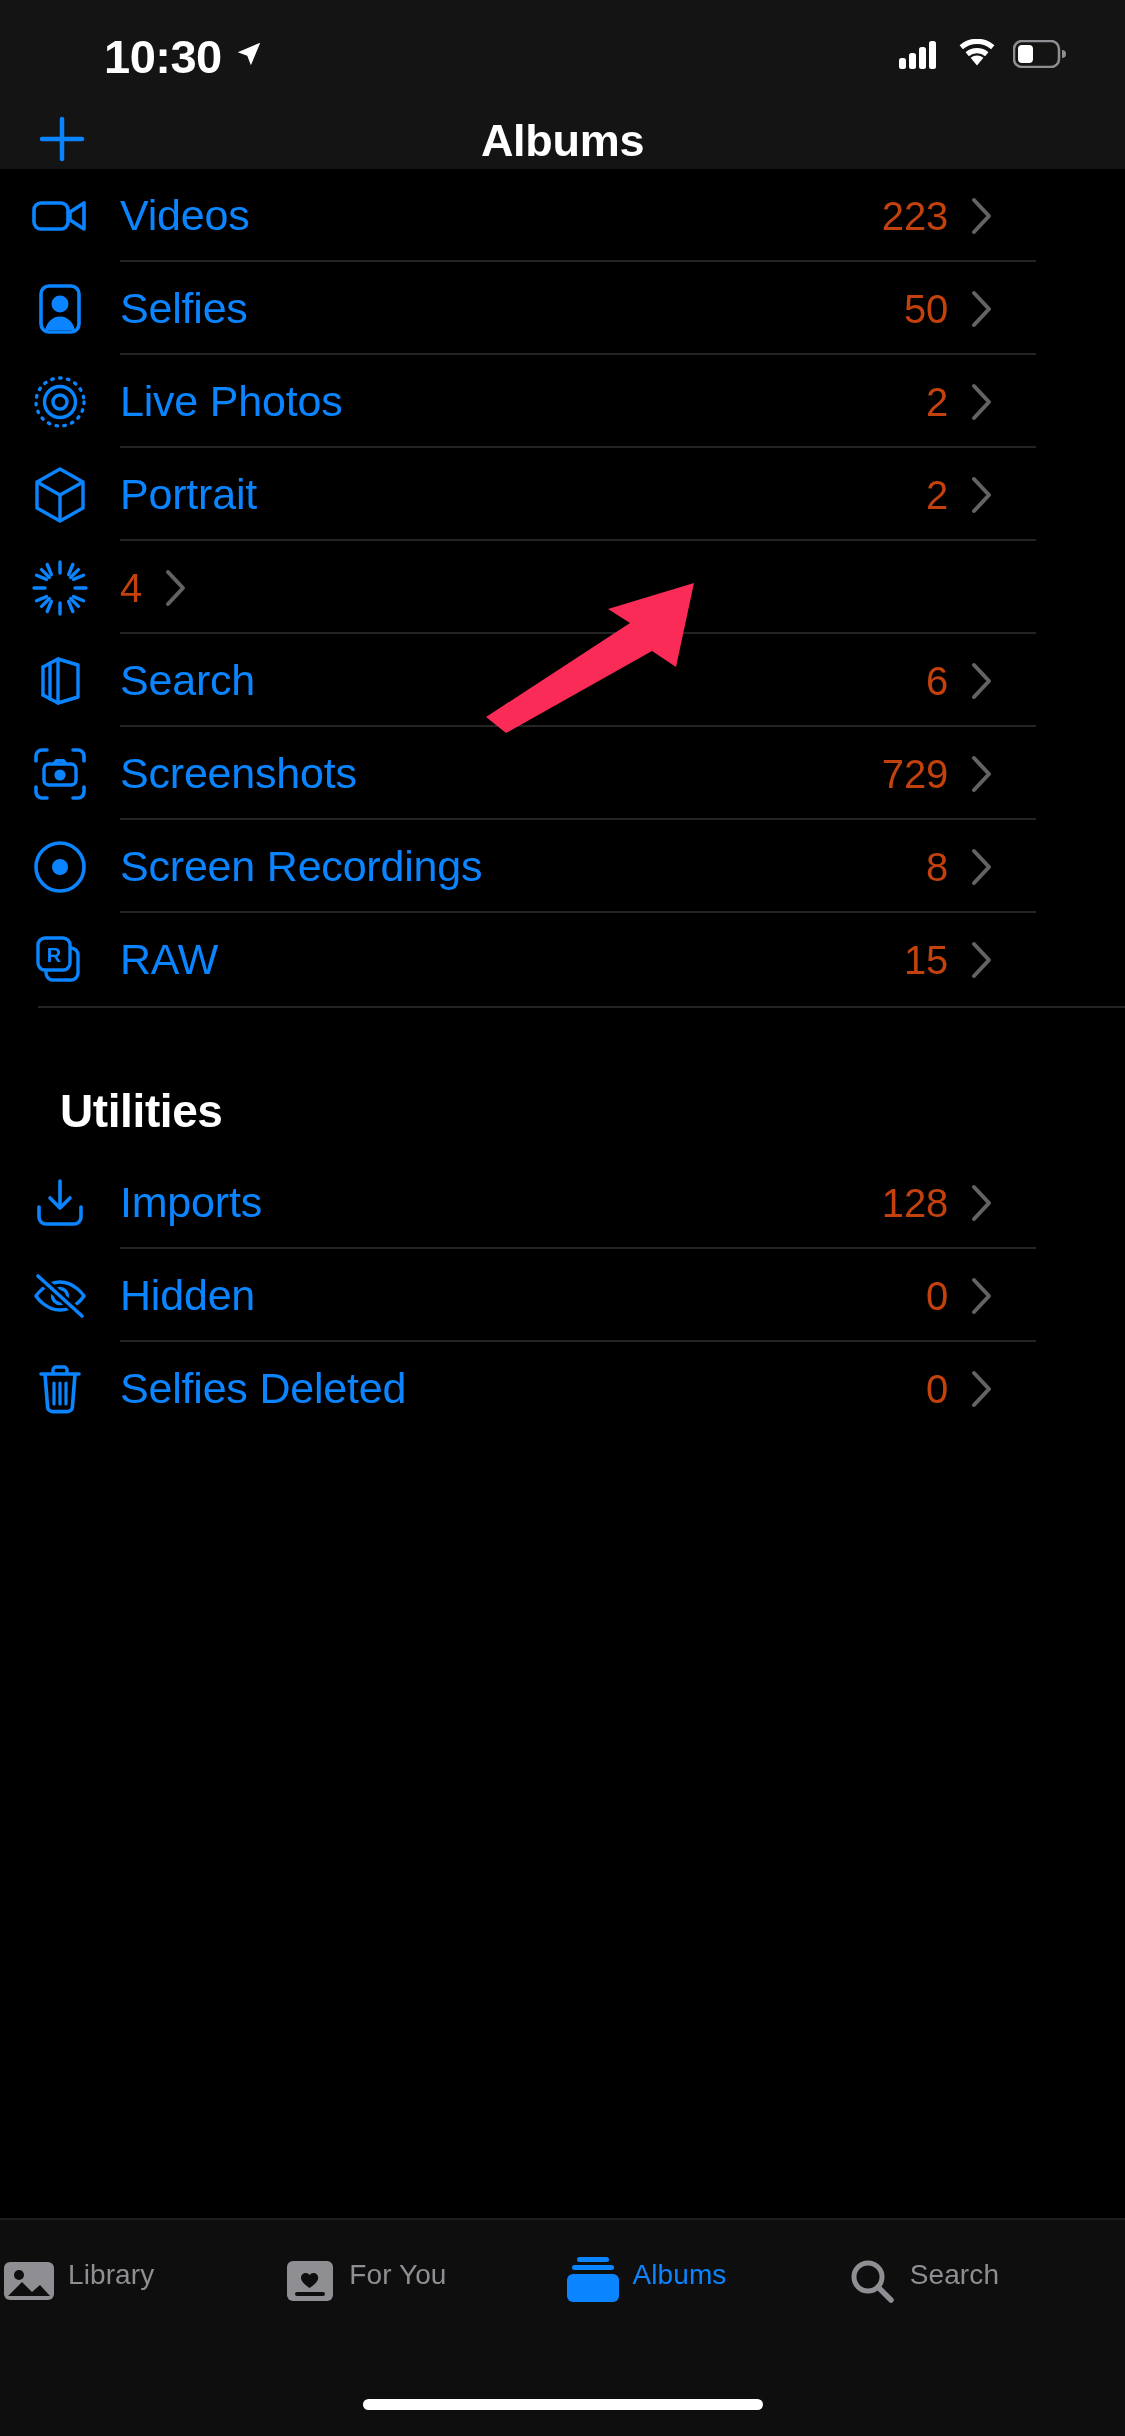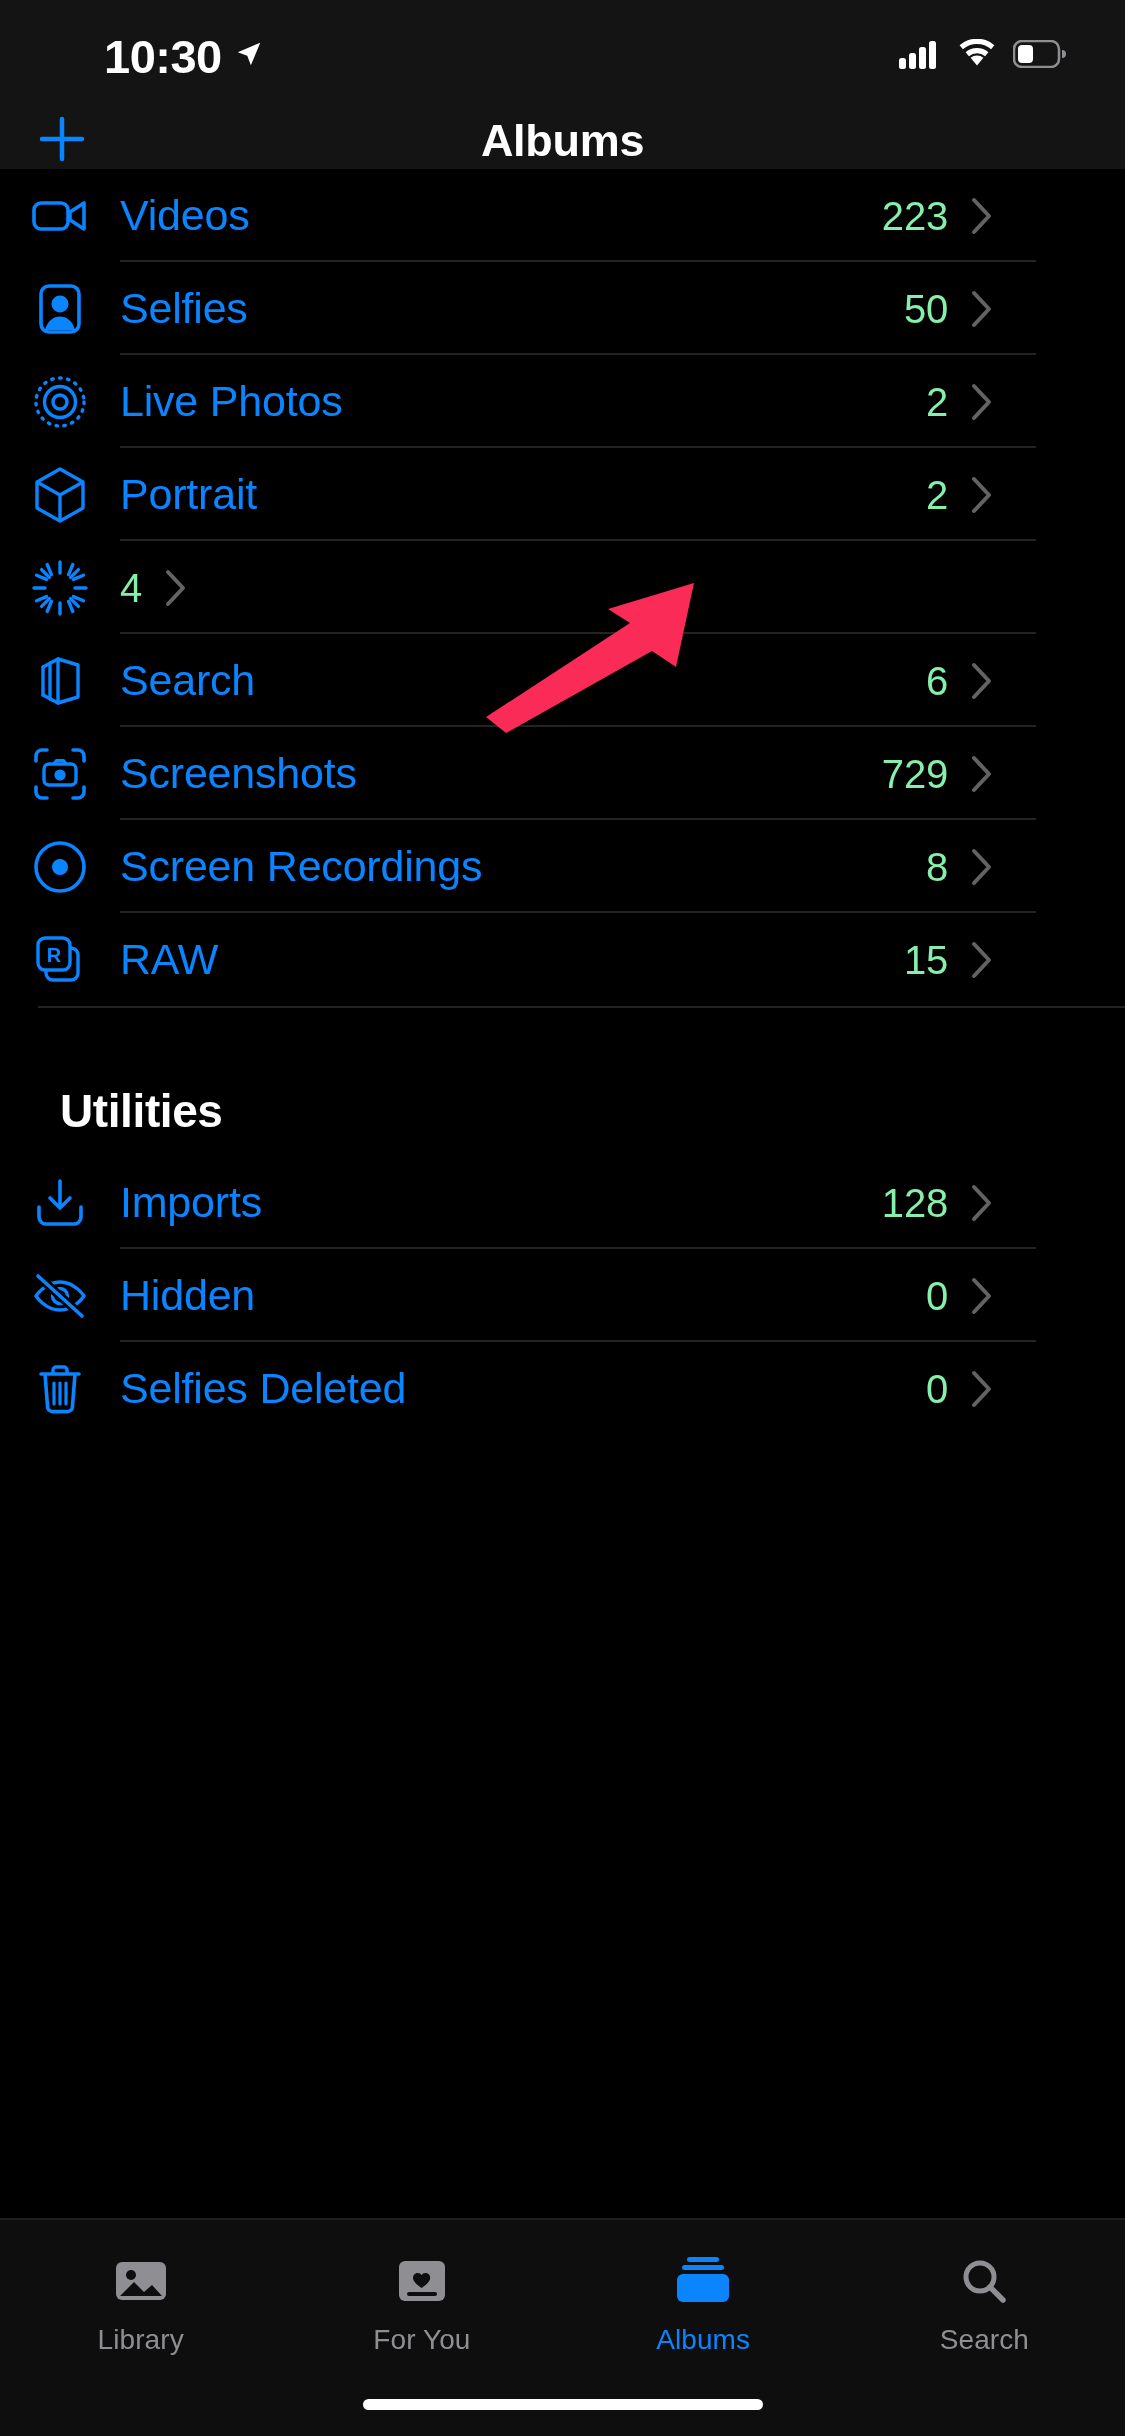--- a/index.html
+++ b/index.html
@@ -47,21 +47,21 @@
   }
   .row .ico{
     width:120px; min-width:120px; height:93px;
     display:flex; align-items:center; justify-content:center;
     color:#0a84ff;
   }
   .row .label{
     flex:1; color:#0a84ff; font-size:43px; letter-spacing:-0.2px; line-height:1;
   }
   .row .count{
-    color:#86efac; font-size:40px; letter-spacing:-0.2px; margin-right:22px; line-height:1;
+    color:#c2410c; font-size:40px; letter-spacing:-0.2px; margin-right:22px; line-height:1;
   }
   .row .chev{
     width:48px; min-width:48px; display:flex; align-items:center;
     justify-content:flex-start; color:#636366; margin-right:18px;
   }
   .divider{
     position:absolute; left:120px; right:0; bottom:0; height:2px; background:#242424;
   }
 
   
@@ -72,21 +72,21 @@
     color:#fff; font-size:46px; font-weight:700; letter-spacing:-0.4px;
   }
 
   
   .tabbar{
     position:absolute; left:0; bottom:0; width:1125px; height:218px;
     background:#0e0e0e; border-top:2px solid #1f1f1f;
     display:flex; align-items:flex-start; padding-top:24px;
   }
   .tab{
-    flex:1; display:flex; flex-direction:column; align-items:center; gap:18px;
+    flex:1; display:flex; flex-direction:row; align-items:center; gap:10px;
     cursor:pointer;
   }
   .tab .ticon{ height:62px; display:flex; align-items:flex-end; justify-content:center; }
   .tab .tlabel{ font-size:28px; color:#8e8e93; letter-spacing:0.1px; }
   .tab.active .tlabel{ color:#0a84ff; }
   .home-indicator{
     position:absolute; left:50%; transform:translateX(-50%); bottom:26px;
     width:400px; height:11px; border-radius:6px; background:#fff;
   }
 

